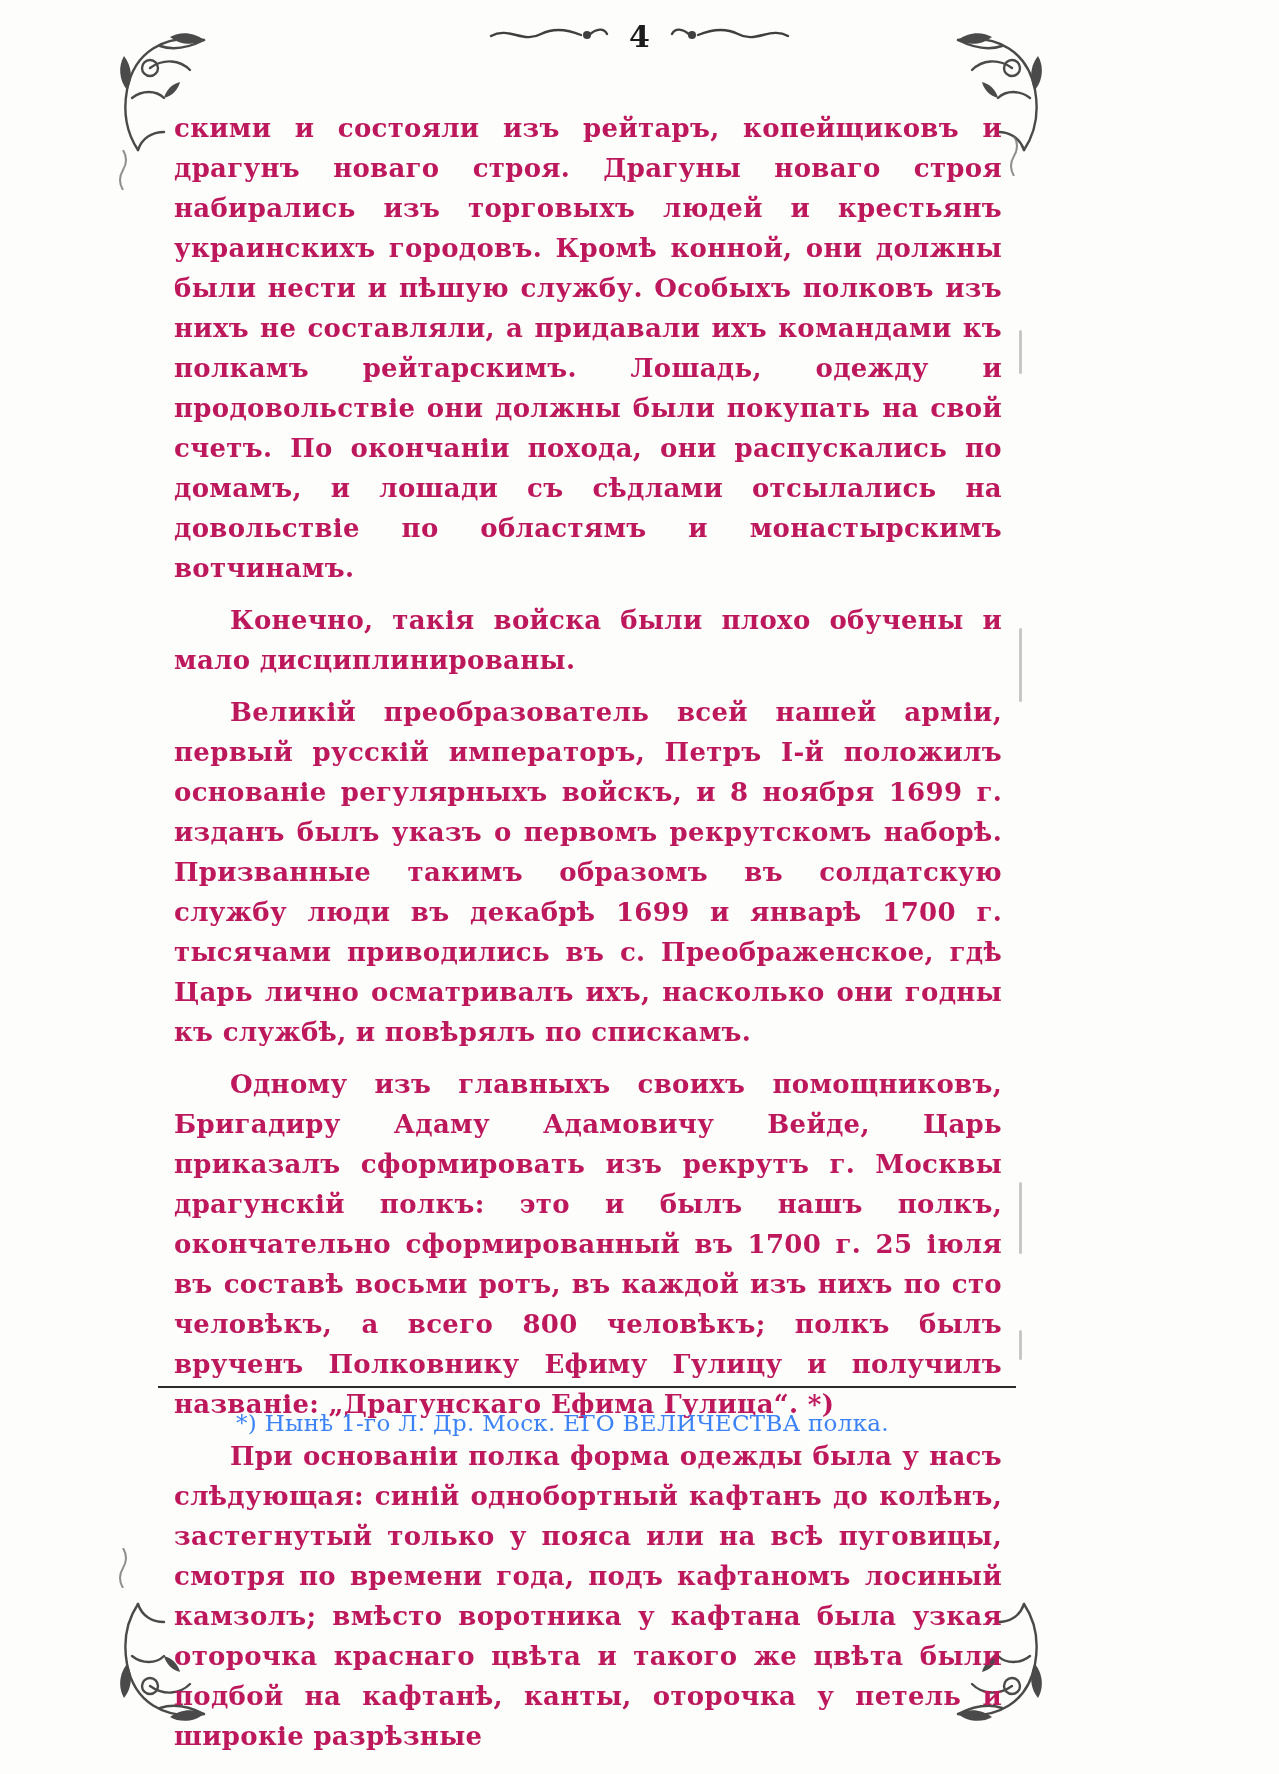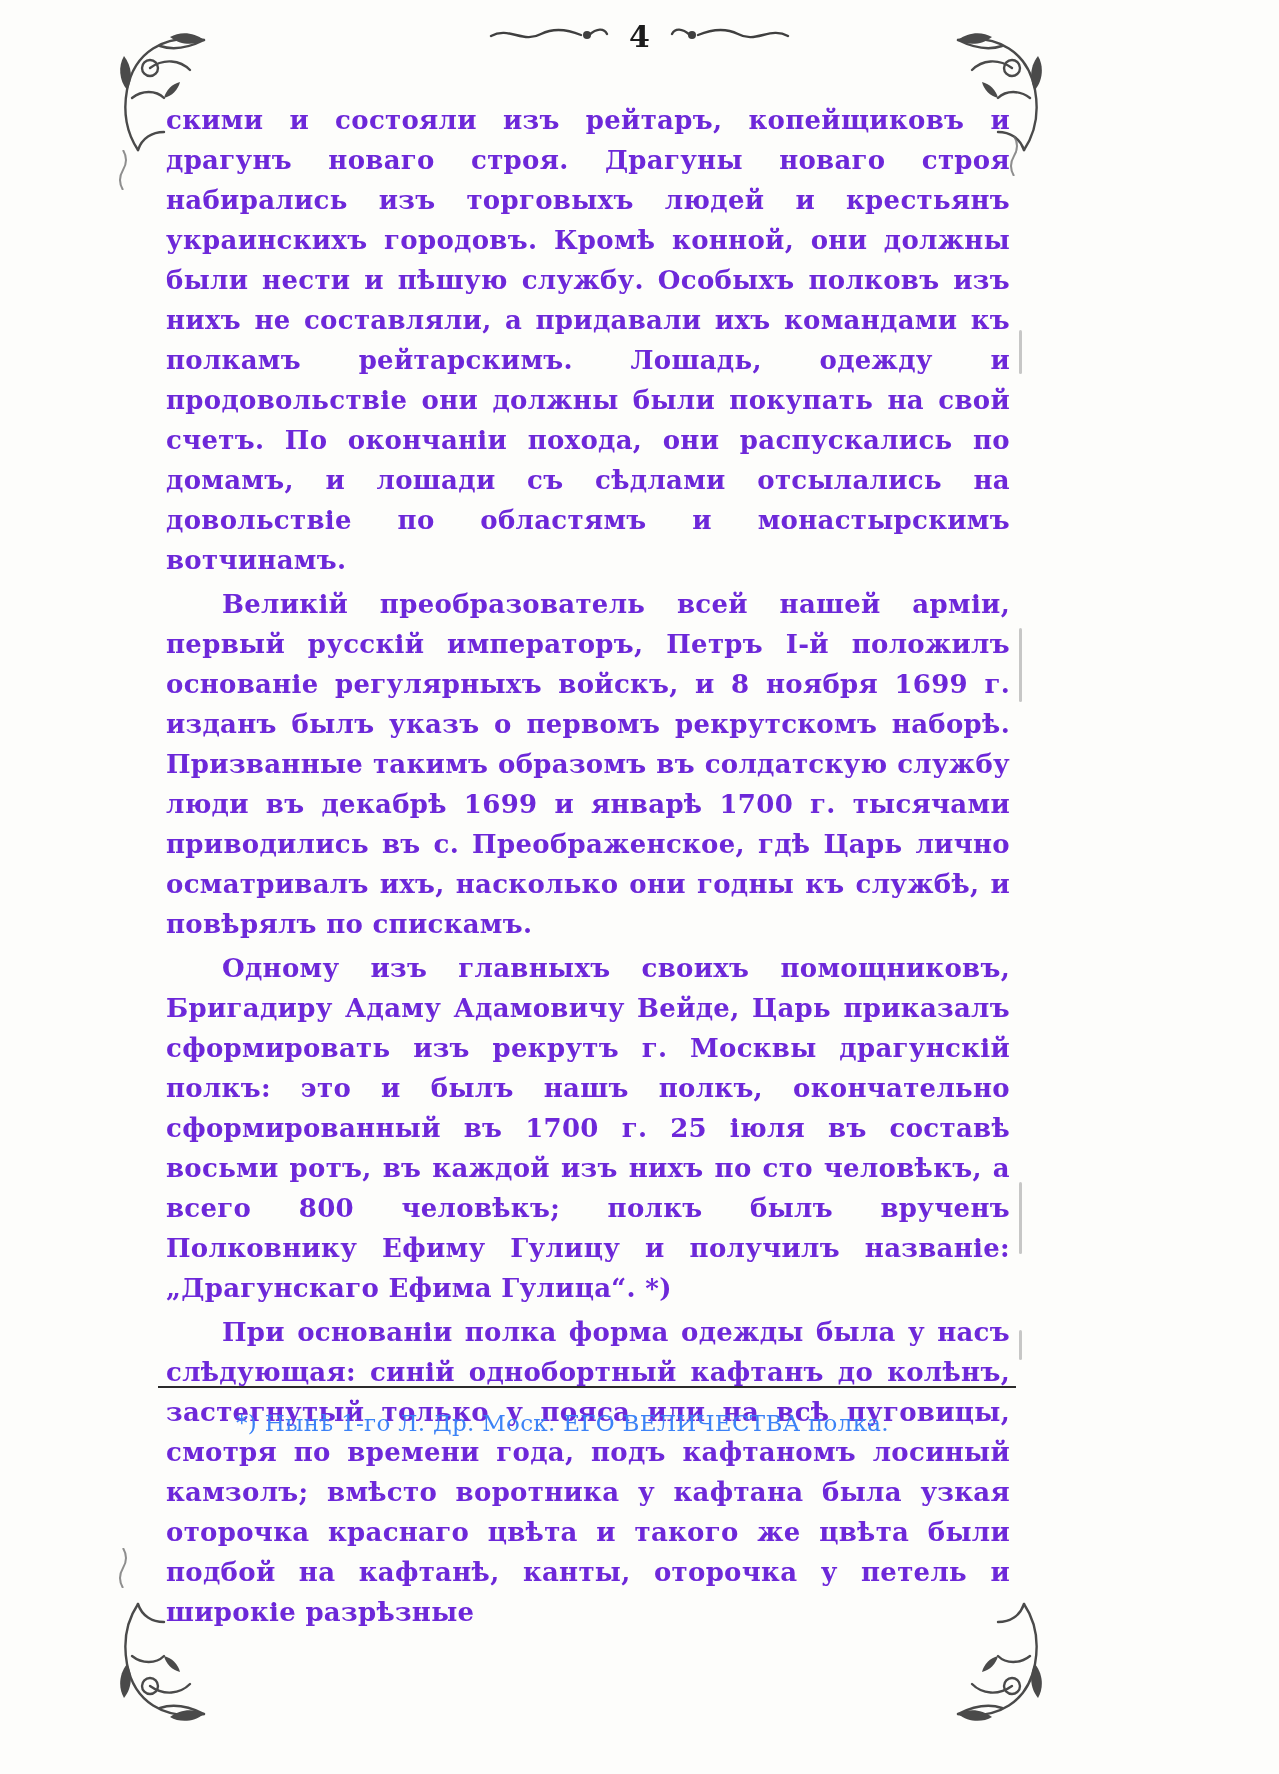--- a/index.html
+++ b/index.html
@@ -41,26 +41,26 @@
   .a1 { top:330px; height:44px; }
   .a2 { top:628px; height:74px; }
   .a3 { top:1182px; height:72px; }
   .a4 { top:1330px; height:30px; }
 
   
   .page-text {
     position:absolute; left:162px; top:96px; width:852px;
   }
   .page-text p {
-    margin:4px;
+    margin:12px;
     text-align:justify;
     font-weight:bold;
     font-size:26px;
     line-height:40px;
-    color:#6d28d9;
+    color:#be185d;
     letter-spacing:0.3px;
   }
   .page-text p.indent { text-indent:56px; }
   .seg-italic { }
 
   
   .footnote-area {
     position:absolute; left:158px; top:1386px; width:858px;
   }
   .footnote-rule {
@@ -180,20 +180,21 @@
         <path d="M2,14 C20,4 34,22 52,12 C66,5 80,8 92,13"></path>
         <path d="M100,13 c8,-7 15,-7 18,-1"></path>
       </g>
       <circle cx="98" cy="13" r="4" fill="#3f3f3f"></circle>
     </svg>
   </span>
 </div>
 
 <div class="page-text">
     <p><span class="seg-normal">скими и состояли изъ рейтаръ, копейщиковъ и драгунъ новаго строя. Драгуны новаго строя набирались изъ торговыхъ людей и крестьянъ украинскихъ городовъ. Кромѣ конной, они должны были нести и пѣшую службу. Особыхъ полковъ изъ нихъ не составляли, а придавали ихъ командами къ полкамъ рейтарскимъ. Лошадь, одежду и продовольствіе они должны были покупать на свой счетъ. По окончаніи похода, они распускались по домамъ, и лошади съ сѣдлами отсылались на довольствіе по областямъ и монастырскимъ вотчинамъ.</span></p>
+    <p class="indent"><span class="seg-normal">Конечно, такія войска были плохо обучены и мало дисциплинированы.</span></p>
     <p class="indent"><span class="seg-normal">Великій преобразователь всей нашей арміи, первый русскій императоръ, Петръ I-й положилъ основаніе регулярныхъ войскъ, и 8 ноября 1699 г. изданъ былъ указъ о первомъ рекрутскомъ наборѣ. Призванные такимъ образомъ въ солдатскую службу люди въ декабрѣ 1699 и январѣ 1700 г. тысячами приводились въ с. Преображенское, гдѣ Царь лично осматривалъ ихъ, насколько они годны къ службѣ, и повѣрялъ по спискамъ.</span></p>
     <p class="indent"><span class="seg-normal">Одному изъ главныхъ своихъ помощниковъ, Бригадиру Адаму Адамовичу Вейде, Царь приказалъ сформировать изъ рекрутъ г. Москвы драгунскій полкъ: это и былъ нашъ полкъ, окончательно сформированный въ 1700 г. 25 іюля въ составѣ восьми ротъ, въ каждой изъ нихъ по сто человѣкъ, а всего 800 человѣкъ; полкъ былъ врученъ Полковнику Ефиму Гулицу и получилъ названіе: „Драгунскаго </span><span class="seg-italic">Ефима Гулица</span><span class="seg-normal">“. *)</span></p>
     <p class="indent"><span class="seg-normal">При основаніи полка форма одежды была у насъ слѣдующая: синій однобортный кафтанъ до колѣнъ, застегнутый только у пояса или на всѣ пуговицы, смотря по времени года, подъ кафтаномъ лосиный камзолъ; вмѣсто воротника у кафтана была узкая оторочка краснаго цвѣта и такого же цвѣта были подбой на кафтанѣ, канты, оторочка у петель и широкіе разрѣзные</span></p>
   </div>
 
 <div class="footnote-area">
   <hr class="footnote-rule">
   <div class="footnote-text">*) Нынѣ 1-го Л. Др. Моск. ЕГО ВЕЛИЧЕСТВА полка.</div>
 </div>
 

